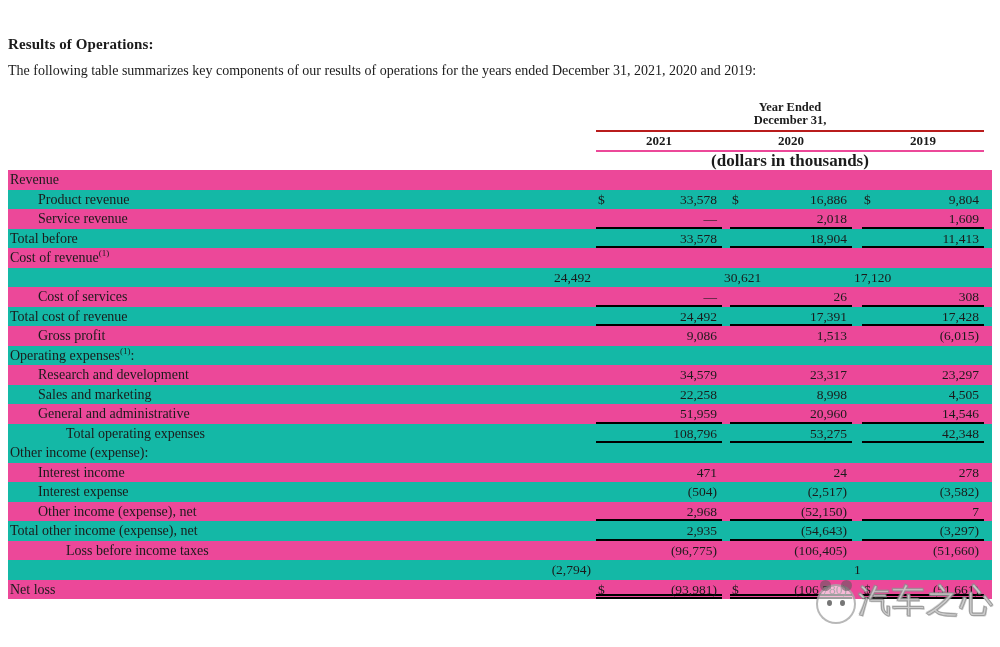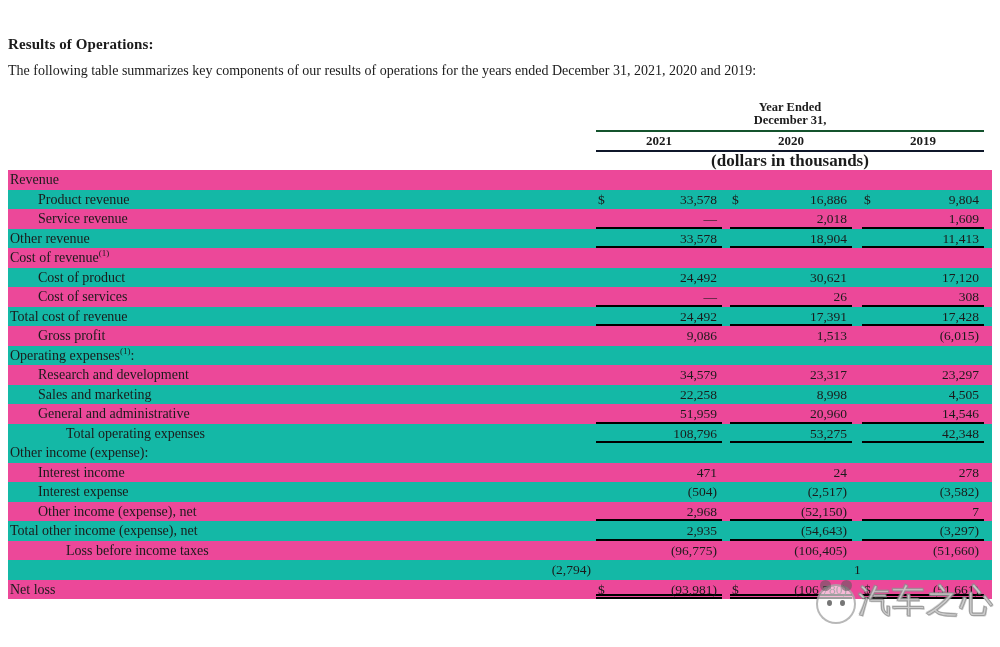--- a/index.html
+++ b/index.html
@@ -31,27 +31,27 @@
   }
   
   .hdr-period-wrap .span-cell,
   .hdr-units-wrap .span-cell { grid-column: 2 / 7; }
   .hdr-period {
     text-align: center;
     font-weight: bold;
     font-size: 12.5px;
     line-height: 13px;
     padding: 1px 0 3px 0;
-    border-bottom: 2px solid #14532d;
+    border-bottom: 2px solid #b91c1c;
   }
   .hdr-years-inner {
     grid-column: 2 / 7;
     display: grid;
     grid-template-columns: 126px 8px 122px 10px 122px;
-    border-bottom: 2px solid #0f172a;
+    border-bottom: 2px solid #ec4899;
   }
   .hdr-year {
     text-align: center;
     font-weight: bold;
     font-size: 13px;
     line-height: 18px;
   }
   .hdr-units {
     text-align: center;
     font-weight: bold;
@@ -209,21 +209,21 @@
           <span class="num">2,018</span>
         </div>
     <div class="cell"></div>
     <div class="cell valcell rule-single">
           <span class="dollar"></span>
           <span class="num">1,609</span>
         </div>
   </div>
 
   <div class="trow bg-white">
-    <div class="cell label ind0"><span class="lab-text">Other revenue</span><sup></sup><span class="lab-suffix"></span></div>
+    <div class="cell label ind0"><span class="lab-text">Total before</span><sup></sup><span class="lab-suffix"></span></div>
     <div class="cell valcell rule-single">
           <span class="dollar"></span>
           <span class="num">33,578</span>
         </div>
     <div class="cell"></div>
     <div class="cell valcell rule-single">
           <span class="dollar"></span>
           <span class="num">18,904</span>
         </div>
     <div class="cell"></div>
@@ -245,21 +245,20 @@
           <span class="num"></span>
         </div>
     <div class="cell"></div>
     <div class="cell valcell">
           <span class="dollar"></span>
           <span class="num"></span>
         </div>
   </div>
 
   <div class="trow bg-white">
-    <div class="cell label ind1"><span class="lab-text">Cost of product</span><sup></sup><span class="lab-suffix"></span></div>
     <div class="cell valcell">
           <span class="dollar"></span>
           <span class="num">24,492</span>
         </div>
     <div class="cell"></div>
     <div class="cell valcell">
           <span class="dollar"></span>
           <span class="num">30,621</span>
         </div>
     <div class="cell"></div>

